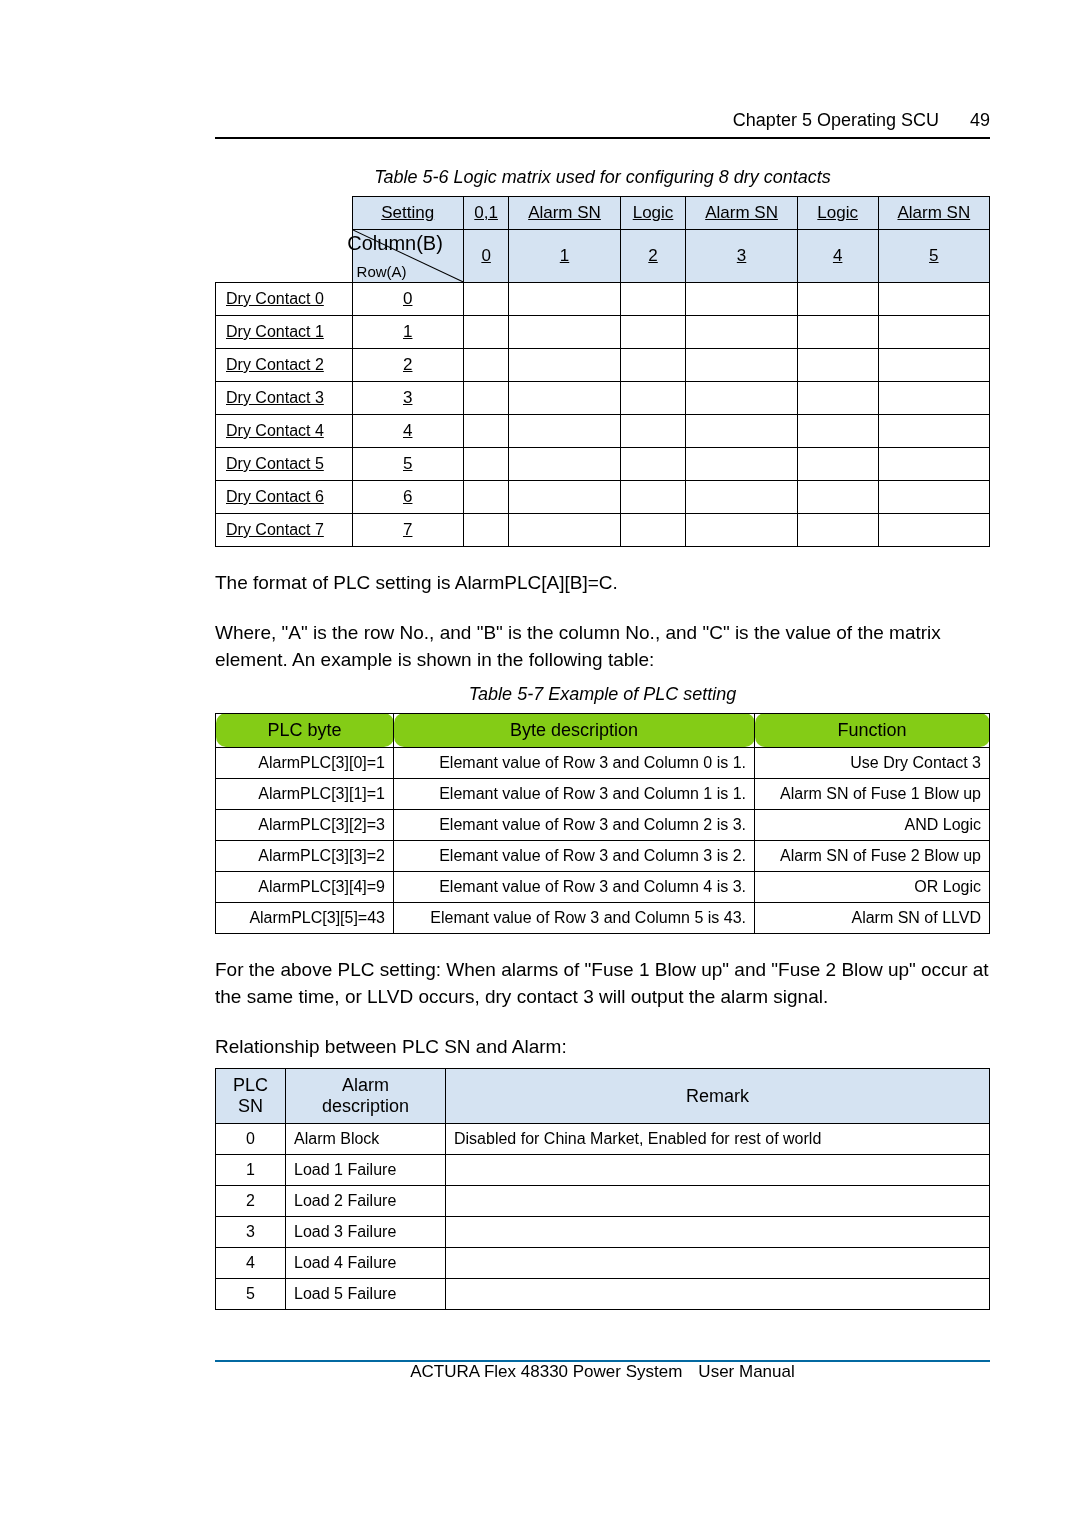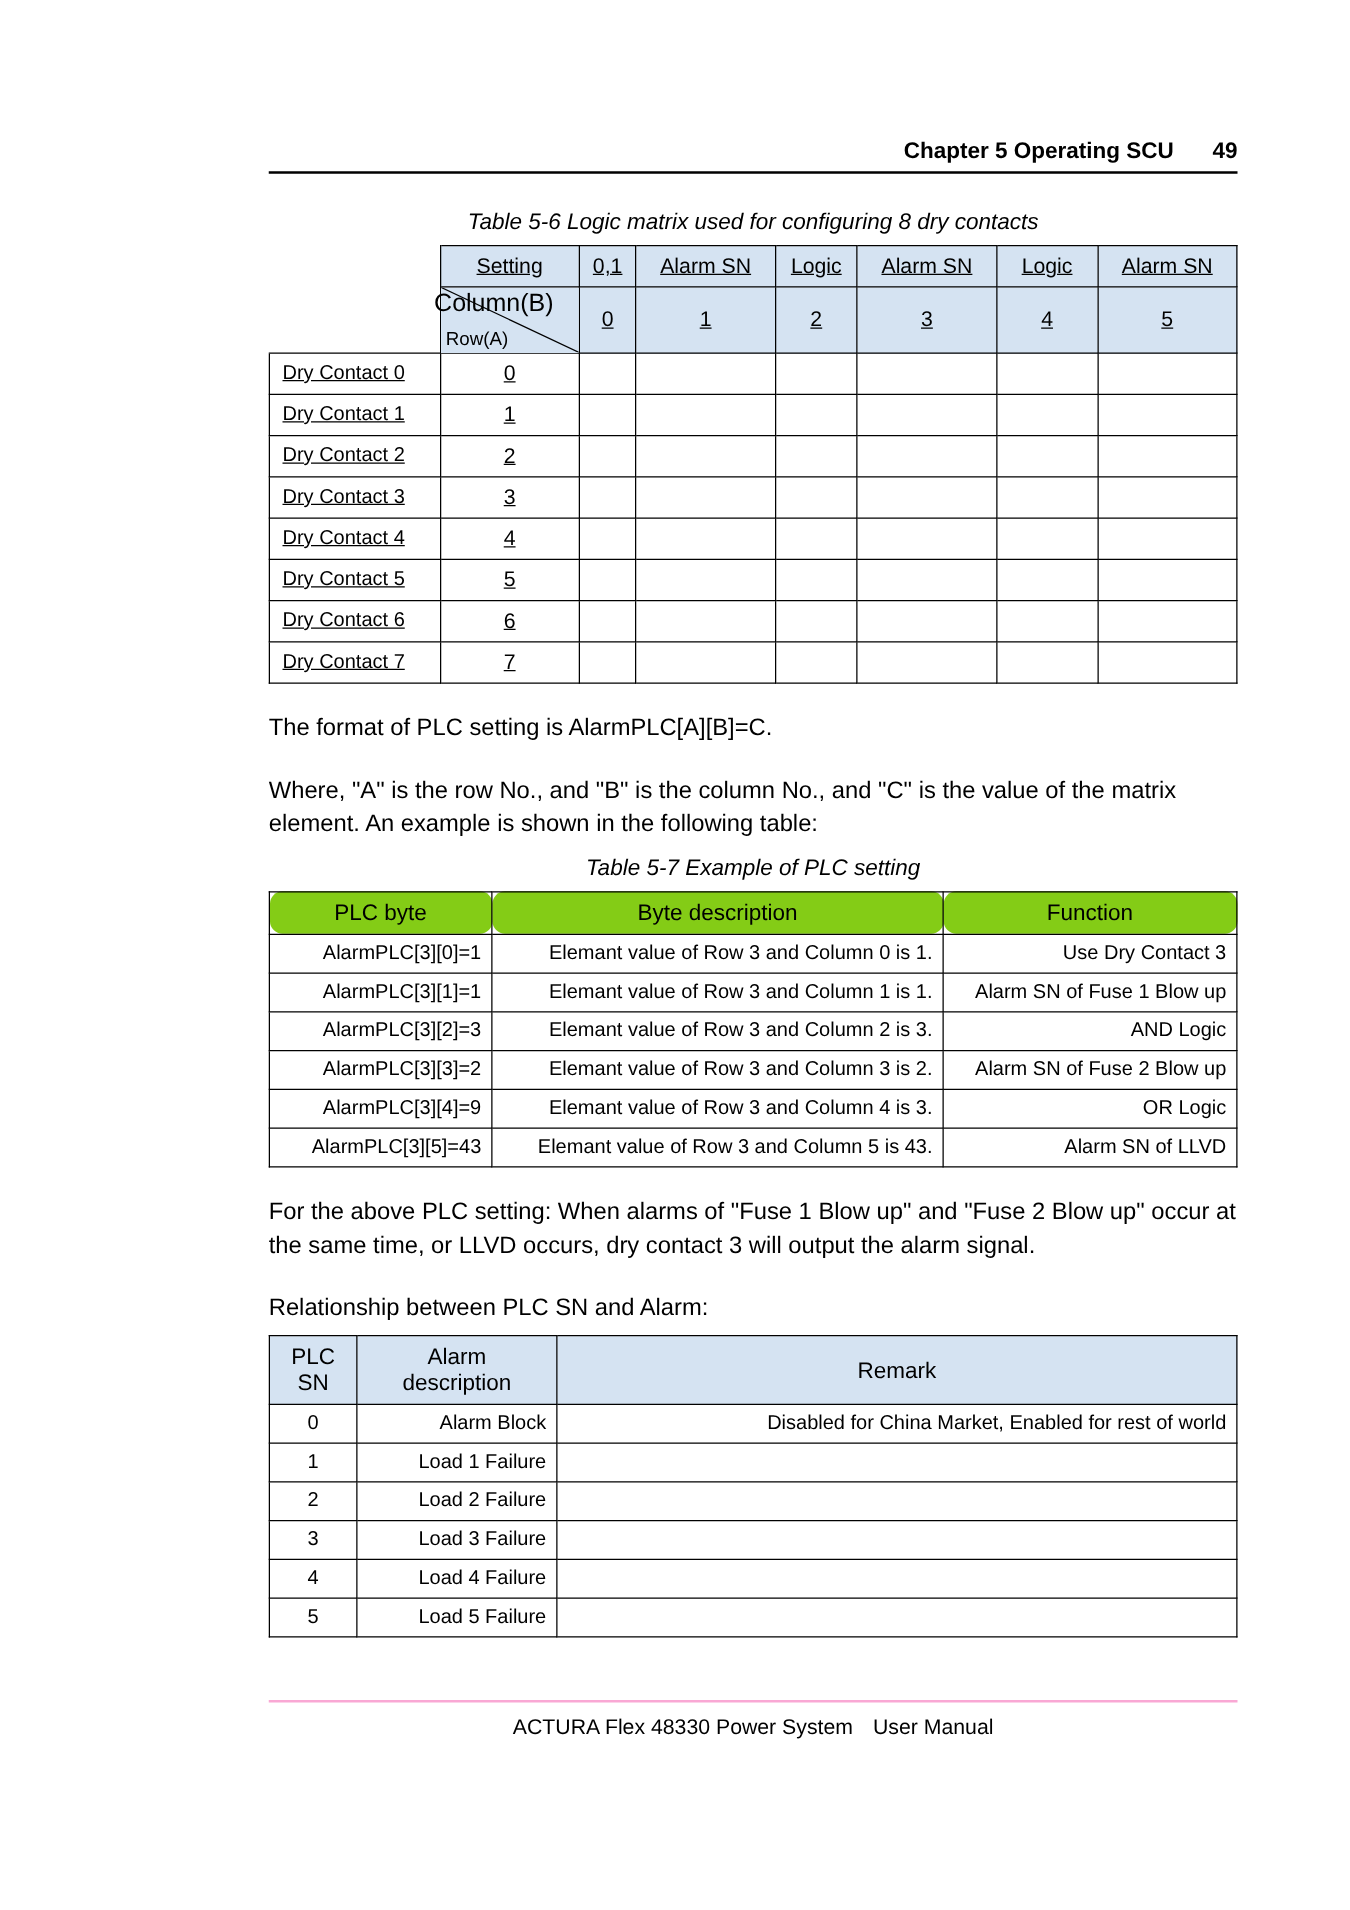--- a/index.html
+++ b/index.html
@@ -13,21 +13,20 @@
   .page {
     padding: 110px 90px 40px 215px;
     box-sizing: border-box;
   }
   .header-line {
     border-bottom: 2px solid #000;
     margin-bottom: 28px;
     padding-bottom: 6px;
     text-align: right;
     font-size: 18px;
-    font-weight: bold;
   }
   .header-line .pgno {
     display: inline-block;
     margin-left: 26px;
   }
   .caption {
     text-align: center;
     font-style: italic;
     font-size: 18px;
     margin: 10px 0 8px 0;
@@ -61,27 +60,26 @@
     line-height: 1.45;
     margin: 22px 0 0 0;
   }
 
   .t2 { width: 100%; margin-top:8px;}
   .t2 th { background:#84cc16; font-weight:normal; font-size:18px;border-radius:10px;}
   .t2 td { font-size:16px; text-align:right;}
 
   .t3 { width: 100%; margin-top:8px;}
   .t3 th { background:#d5e3f2; text-align:center; font-weight:normal; font-size:18px;}
-  .t3 td { font-size:16px; text-align:right;}
+  .t3 td { font-size:16px; text-align:left;}
   .t3 .cc { text-align:center;}
 
   .footer-line {
-    border-top: 2px solid #f9a8d4;
+    border-top: 2px solid #0369a1;
     margin-top: 50px;
-    padding-top: 10px;
     text-align: center;
     font-size: 17px;
   }
   .footer-line span.gap { display:inline-block; width:16px;}
 </style>
 </head>
 <body>
 
 <div class="page">
 

